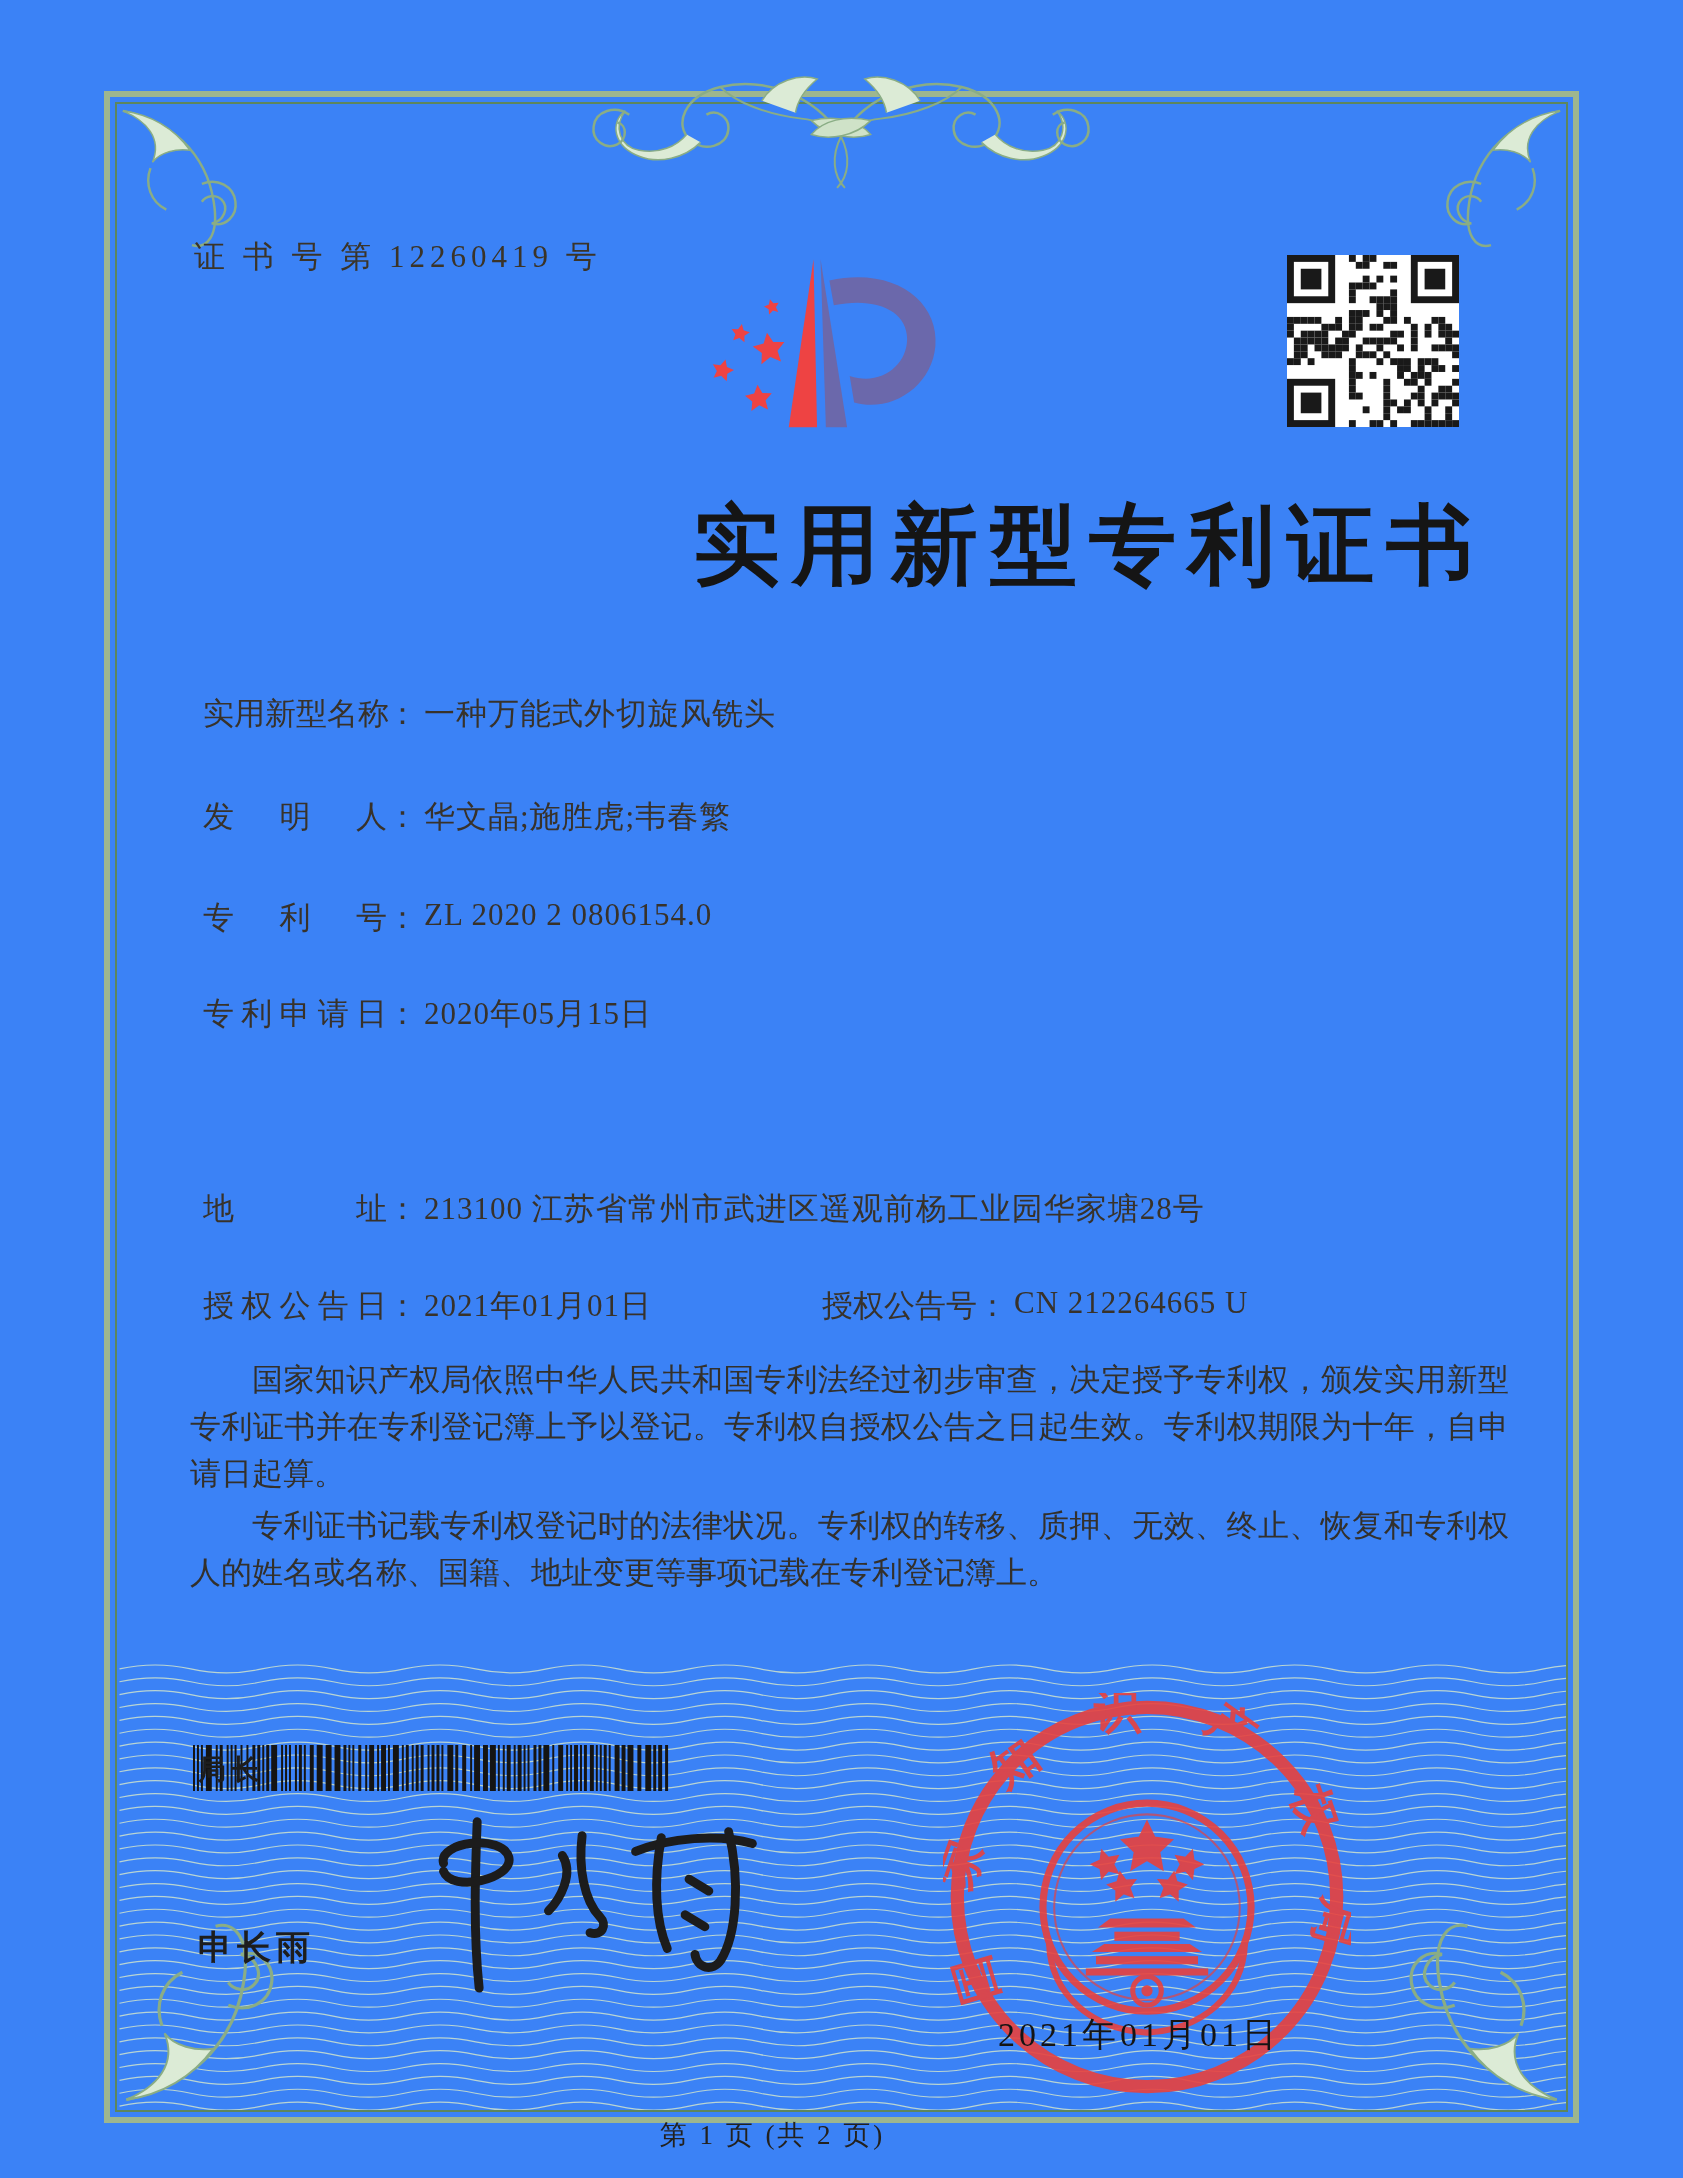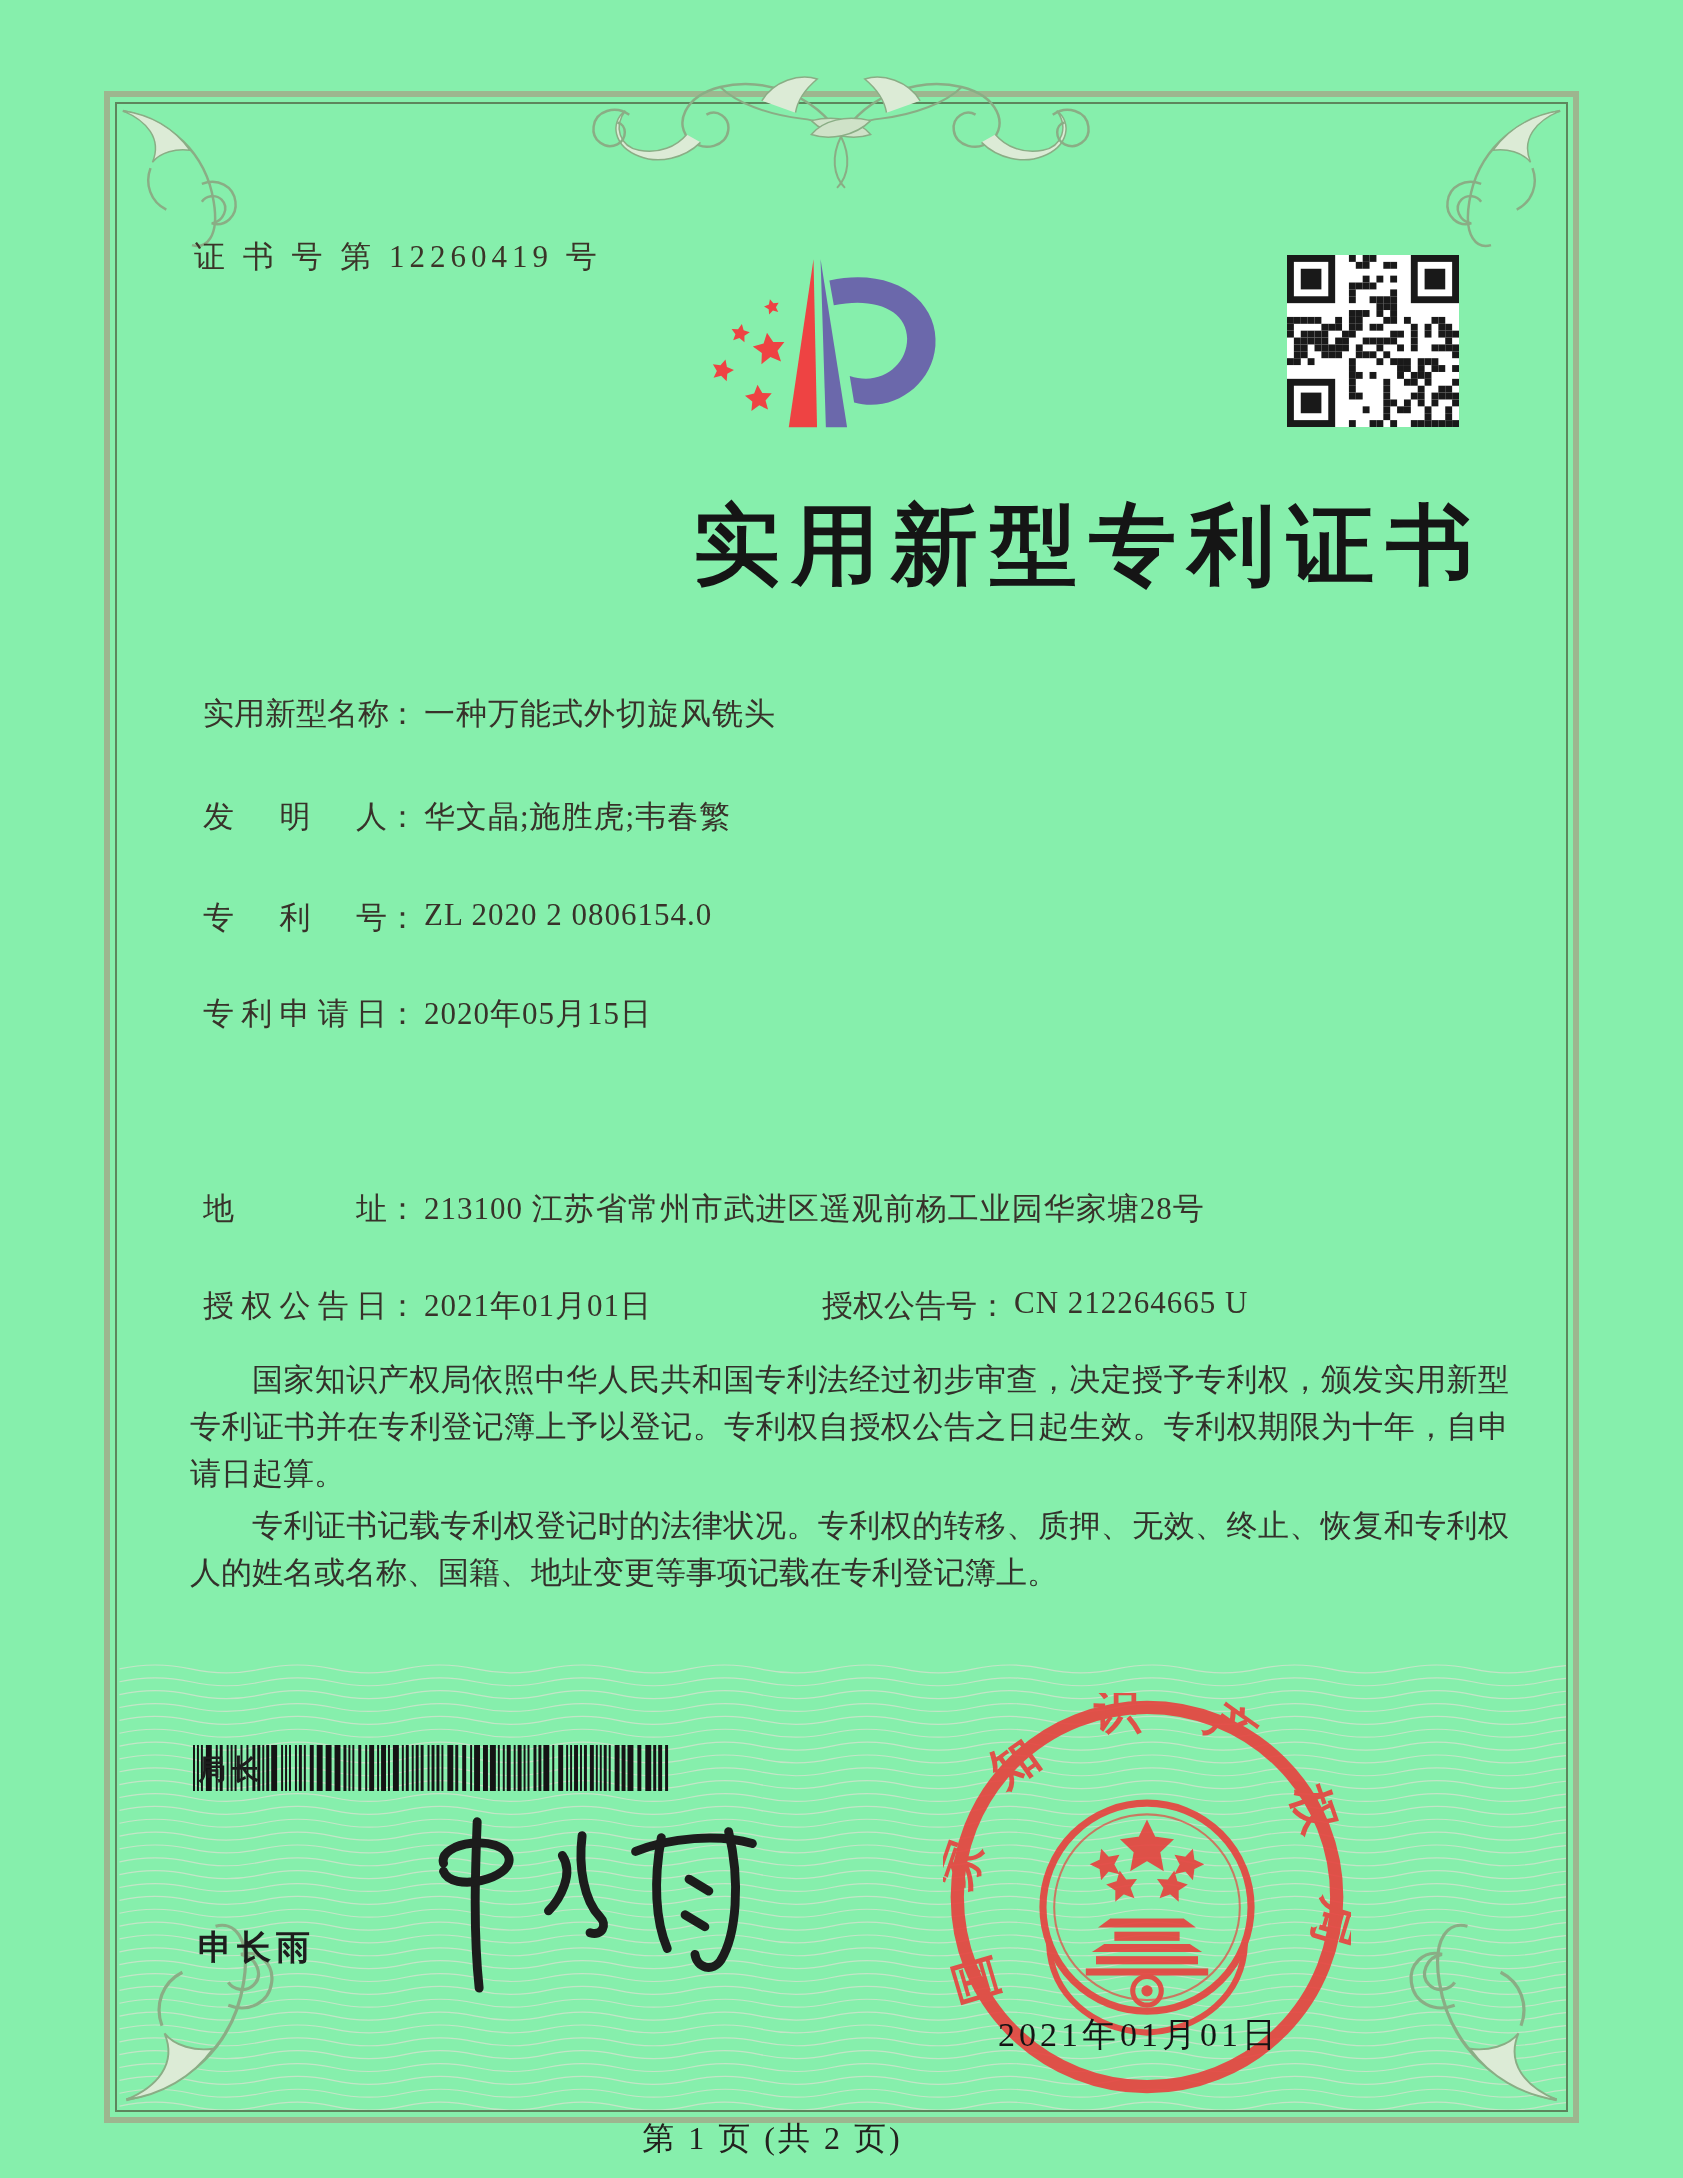--- a/index.html
+++ b/index.html
@@ -1,16 +1,16 @@
 <!DOCTYPE html>
 <html><head>
 <meta charset="utf-8">
 <style>
   html,body{margin:0;padding:0;background:#ffffff;}
-  .page{position:relative;width:1683px;height:2178px;background:#86efac;overflow:hidden;
+  .page{position:relative;width:1683px;height:2178px;background:#3b82f6;overflow:hidden;
         font-family:"Liberation Serif", serif;color:#2f2b26;}
   
   .frame-outer{position:absolute;left:104px;top:91px;width:1475px;height:2032px;
                box-sizing:border-box;border:6px solid #9db68f;}
   .frame-inner{position:absolute;left:115px;top:102px;width:1453px;height:2010px;
                box-sizing:border-box;border:2px solid #5d865d;}
   .orn{position:absolute;pointer-events:none;}
   
   .certno{position:absolute;left:194px;top:236px;font-size:31px;letter-spacing:5px;color:#3b3428;}
   .logo{position:absolute;left:681px;top:248px;width:265px;height:194px;}
@@ -31,21 +31,21 @@
   
   .barcode{position:absolute;left:193px;top:1745px;width:482px;height:46px;}
   .director{position:absolute;left:198px;top:1751px;font-family:Liberation Mono, monospace;
             font-size:28px;letter-spacing:5px;color:#1d1d1d;font-weight:600;}
   .director-name{position:absolute;left:198px;top:1925px;font-family:"Liberation Sans",sans-serif;
             font-size:34px;letter-spacing:5px;color:#1d1d1d;font-weight:600;}
   .signature{position:absolute;left:396px;top:1794px;width:396px;height:208px;}
   .seal{position:absolute;left:943px;top:1693px;width:408px;height:408px;opacity:.9;}
   .sealdate{position:absolute;left:998px;top:2012px;font-size:34px;letter-spacing:4px;color:#141414;
             white-space:nowrap;}
-  .footer{position:absolute;left:129px;top:2117px;width:1287px;text-align:center;font-size:32px;
+  .footer{position:absolute;left:129px;top:2117px;width:1287px;text-align:center;font-size:27px;
           letter-spacing:3px;color:#23211e;}
   .waves{position:absolute;left:119px;top:1663px;width:1447px;height:451px;}
 </style>
 </head>
 <body>
 
 <div class="page">
 
   <svg class="waves" viewBox="0 0 1462 456">
       <g fill="none" stroke="#cfe3cc" stroke-width="1.2" opacity="0.85">

